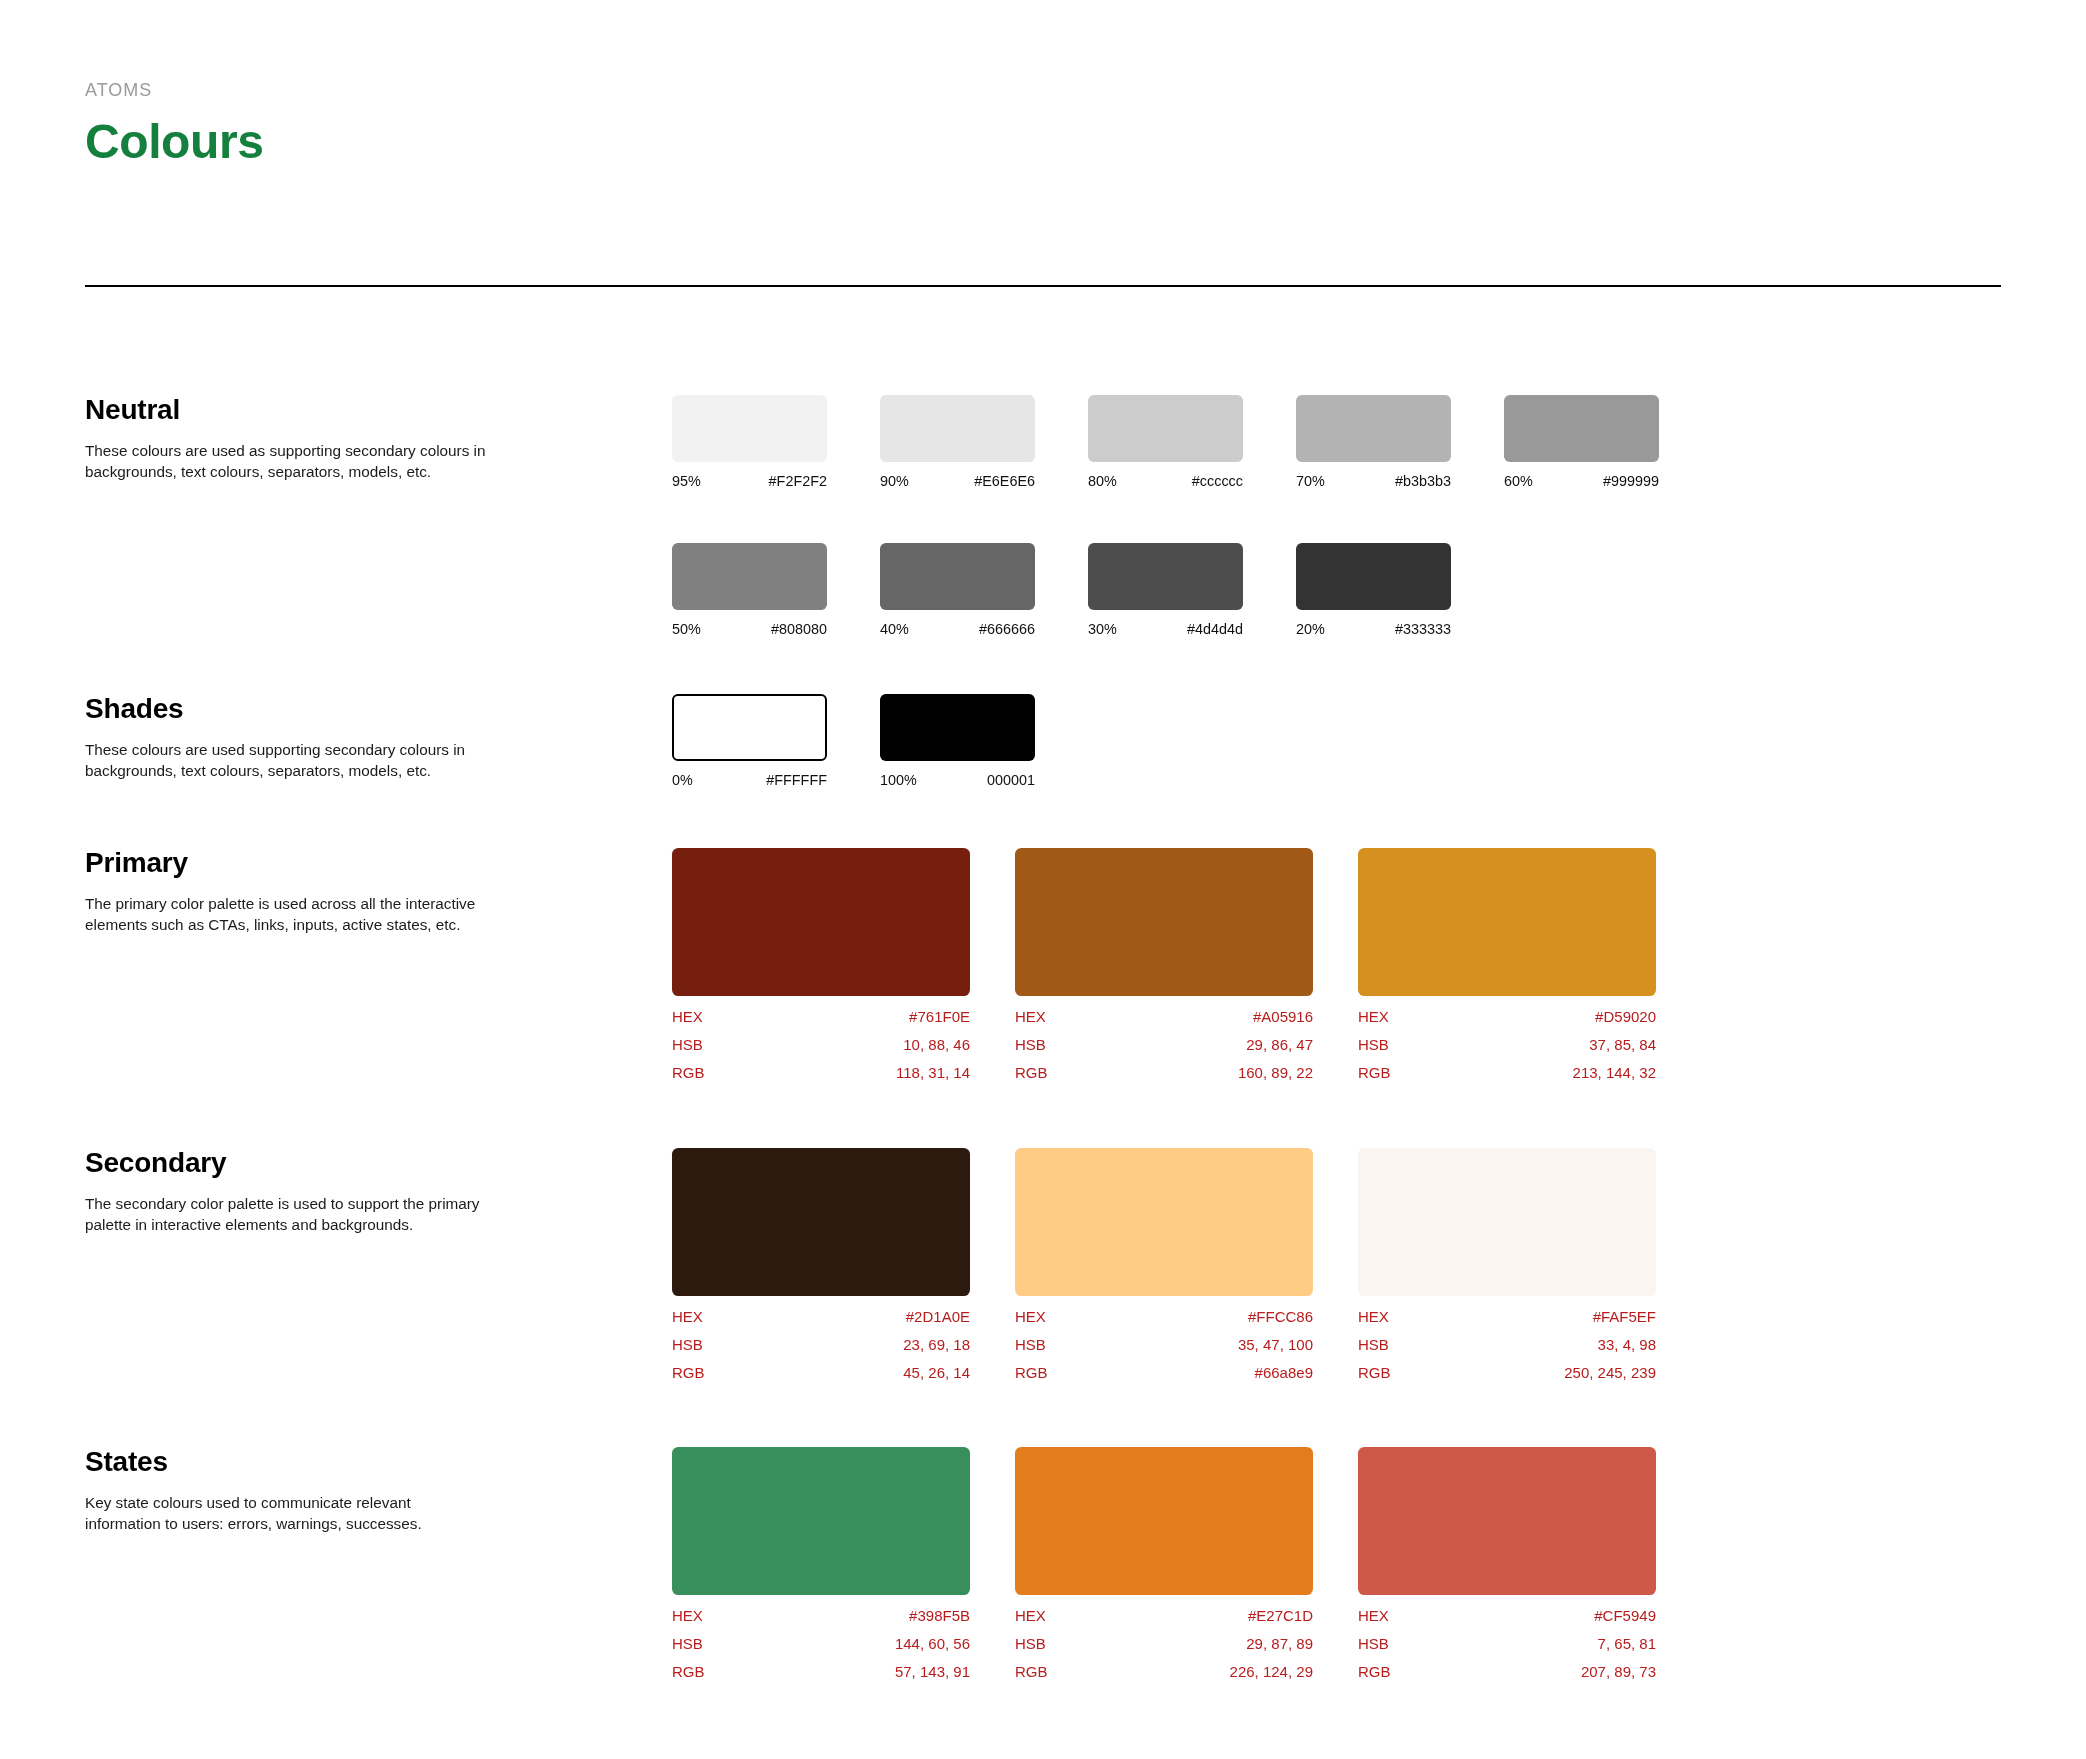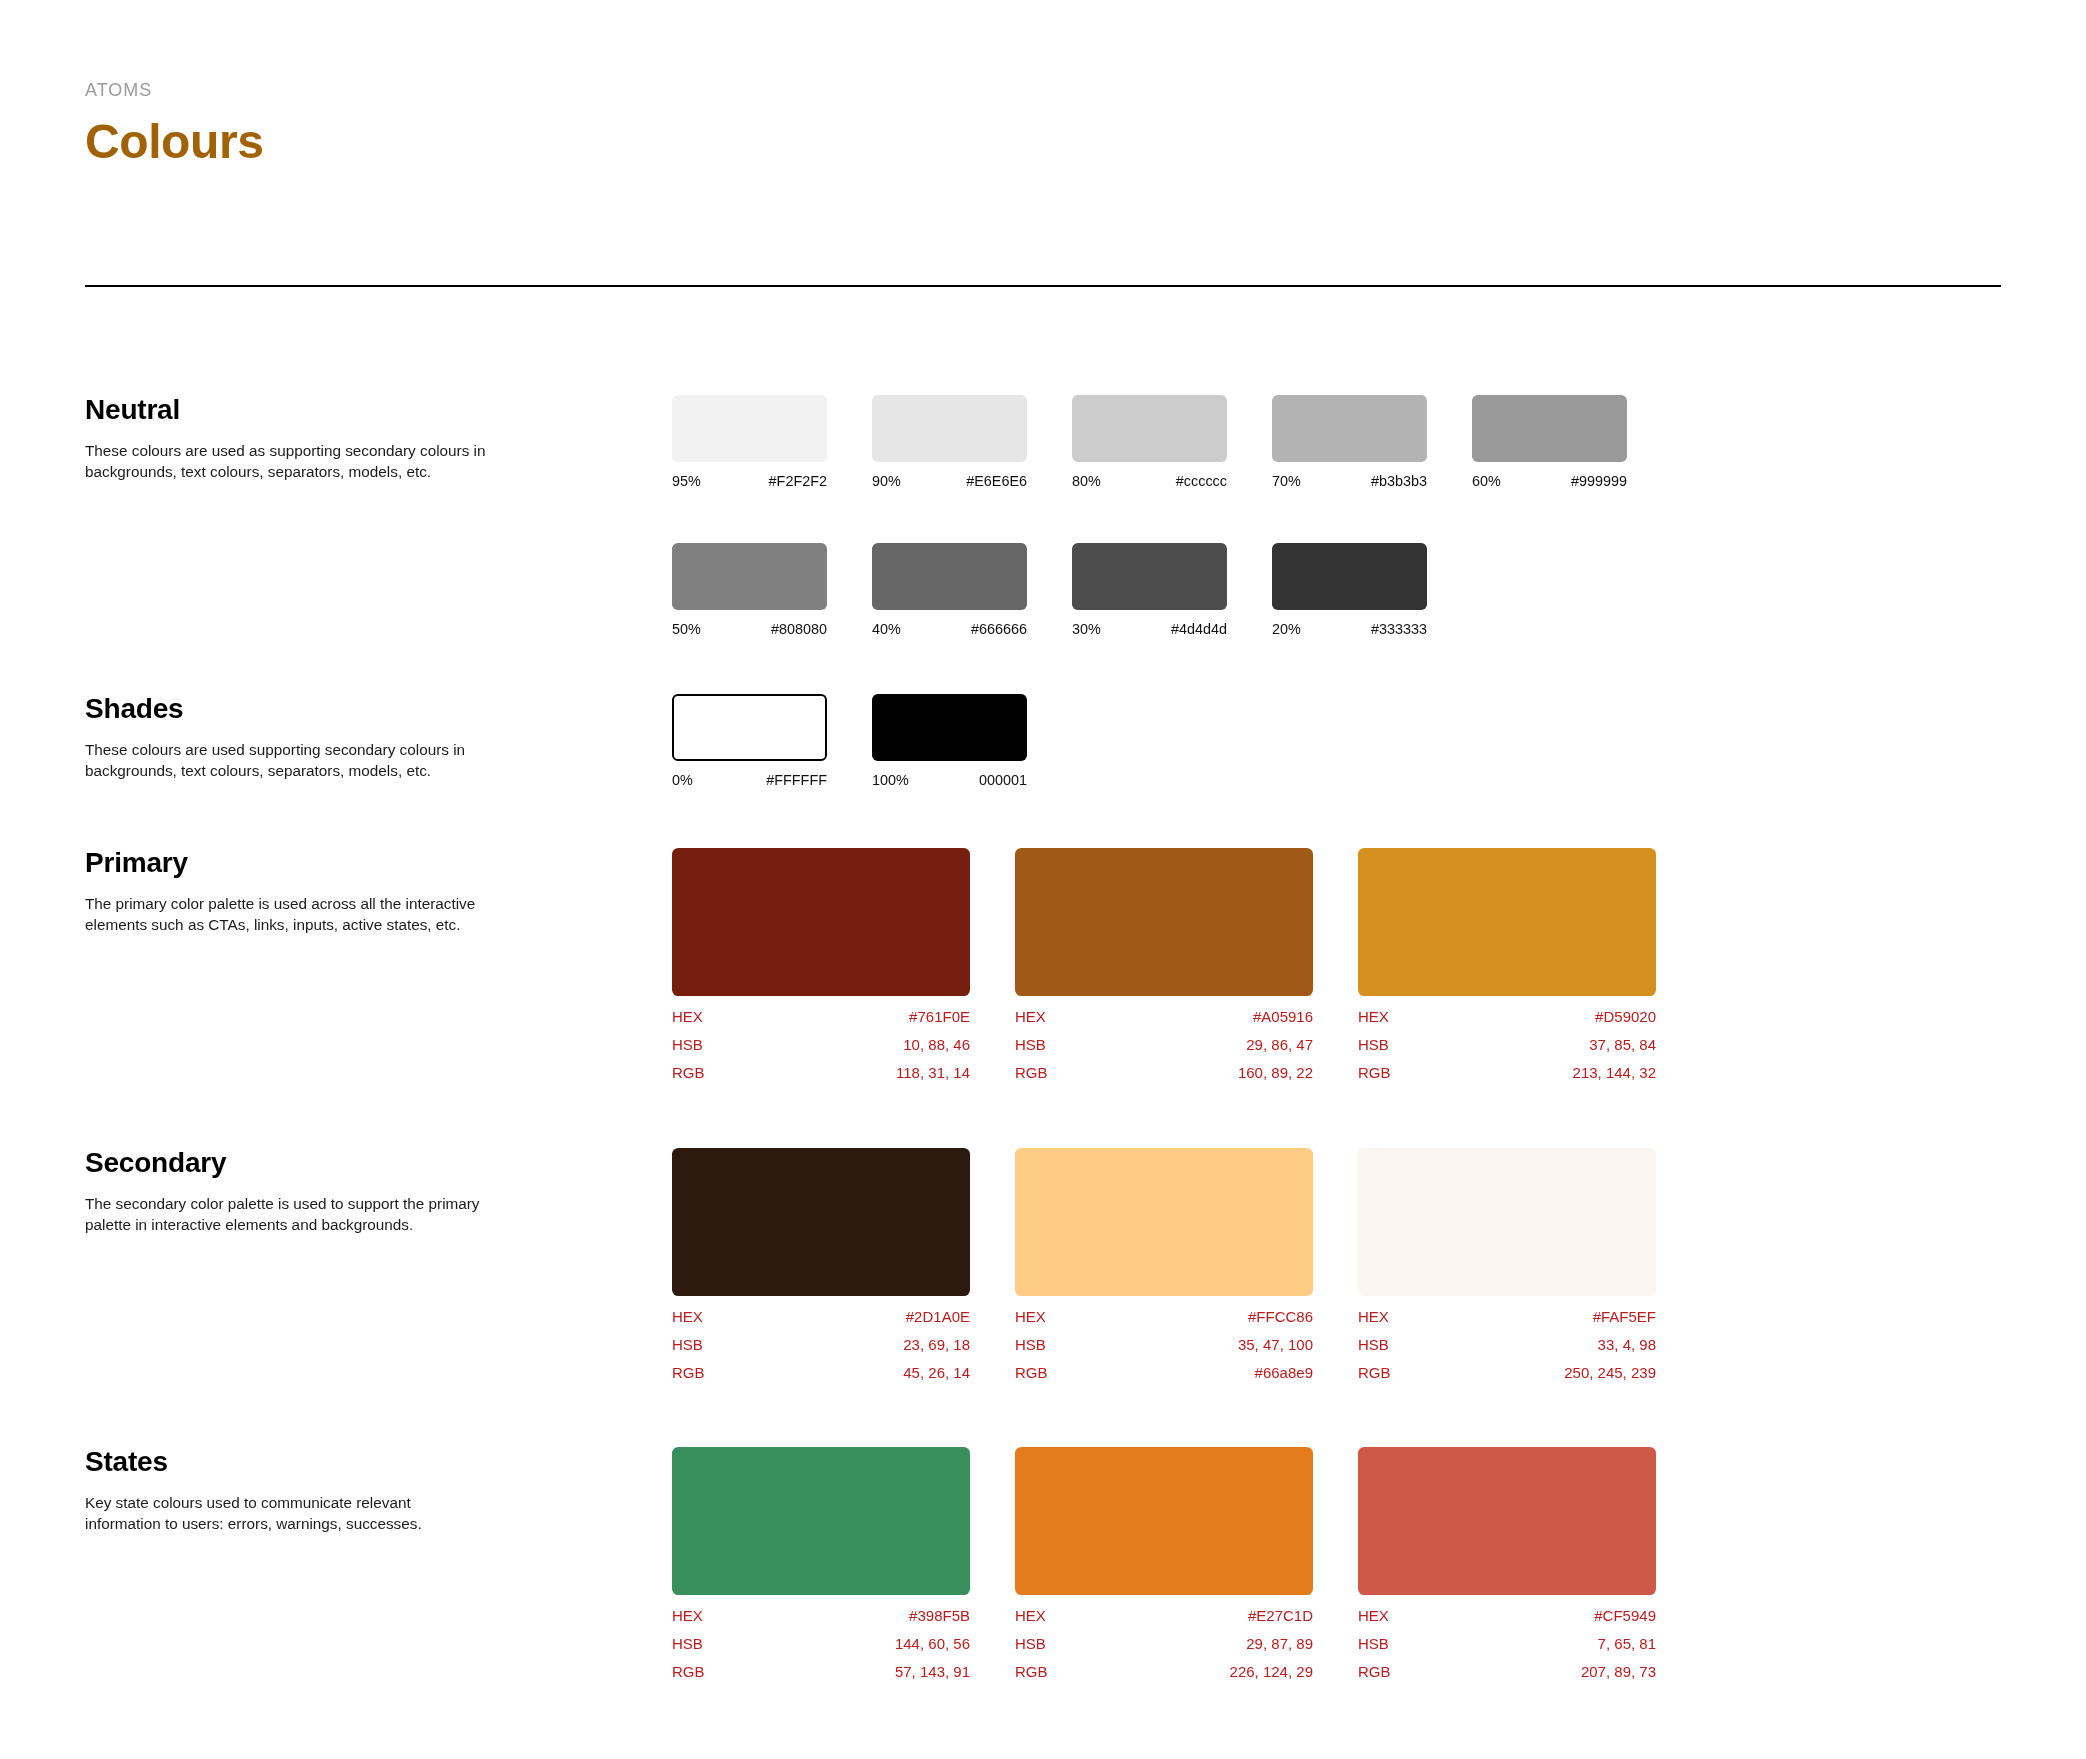--- a/index.html
+++ b/index.html
@@ -26,21 +26,21 @@
     font-size: 18px;
     letter-spacing: 1px;
     color: #9b9b9b;
     font-weight: 400;
   }
 
   .page-title {
     margin-top: 17px;
     font-size: 48px;
     font-weight: 700;
-    color: #a16207;
+    color: #15803d;
     letter-spacing: -0.4px;
     line-height: 1.0;
   }
 
   .rule {
     position: absolute;
     left: 85px;
     top: 285px;
     width: 1916px;
     height: 2.2px;
@@ -65,21 +65,21 @@
     font-size: 15.3px;
     line-height: 1.42;
     color: #1b1b1b;
     font-weight: 400;
     max-width: 404px;
   }
 
   .swatch-area { position: absolute; left: 672px; top: 0; }
 
   
-  .tile-row { display: flex; gap: 0; }
+  .tile-row { display: flex; gap: 8px; }
 
   .tile-col { width: 200px; }
   .tile-col.shade { width: 200px; }
 
   .tile {
     width: 155px;
     height: 67px;
     border-radius: 5.8px;
   }
 

